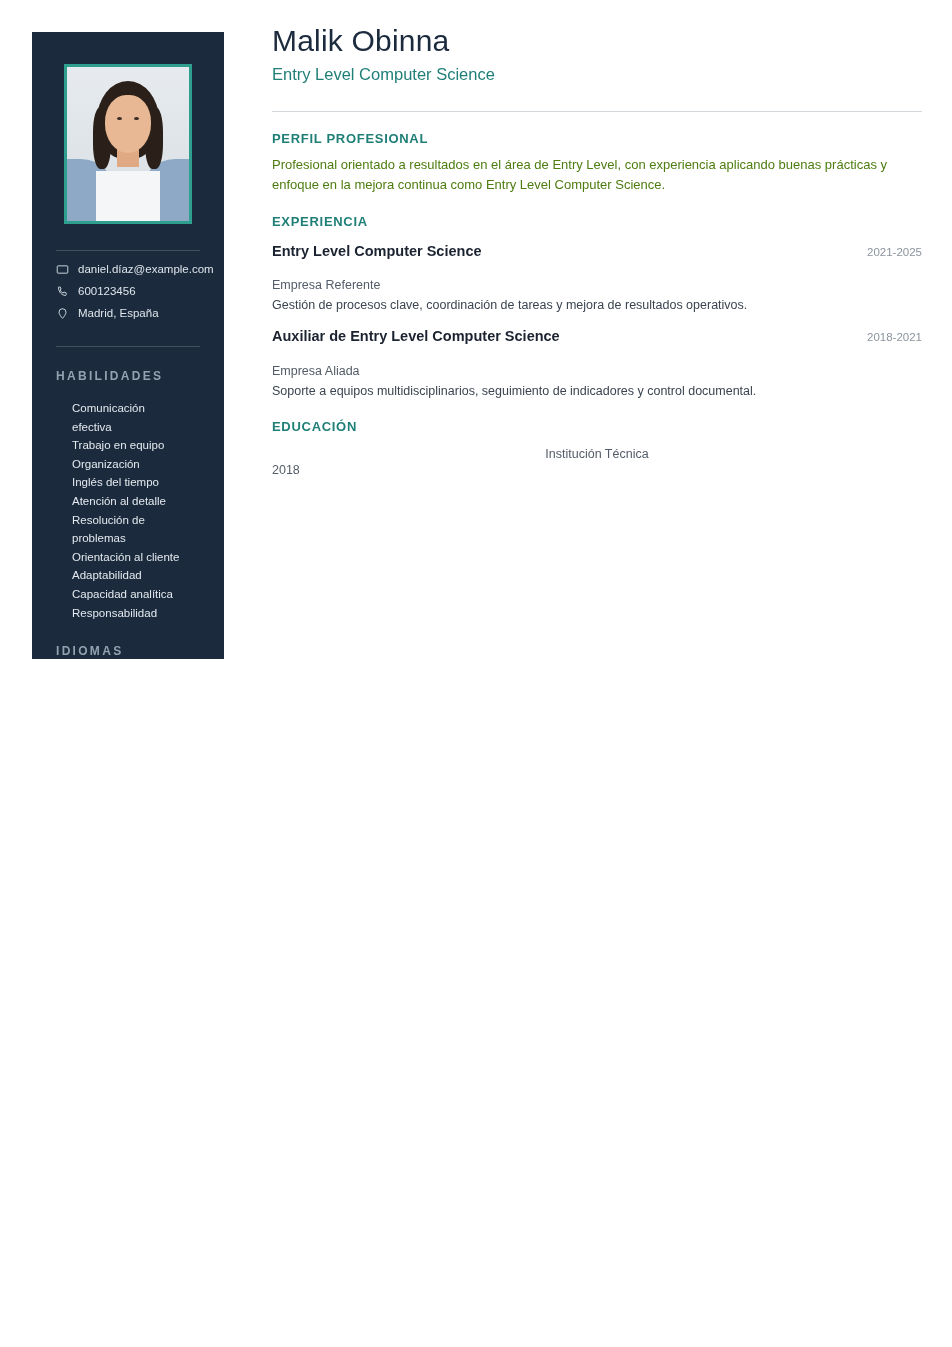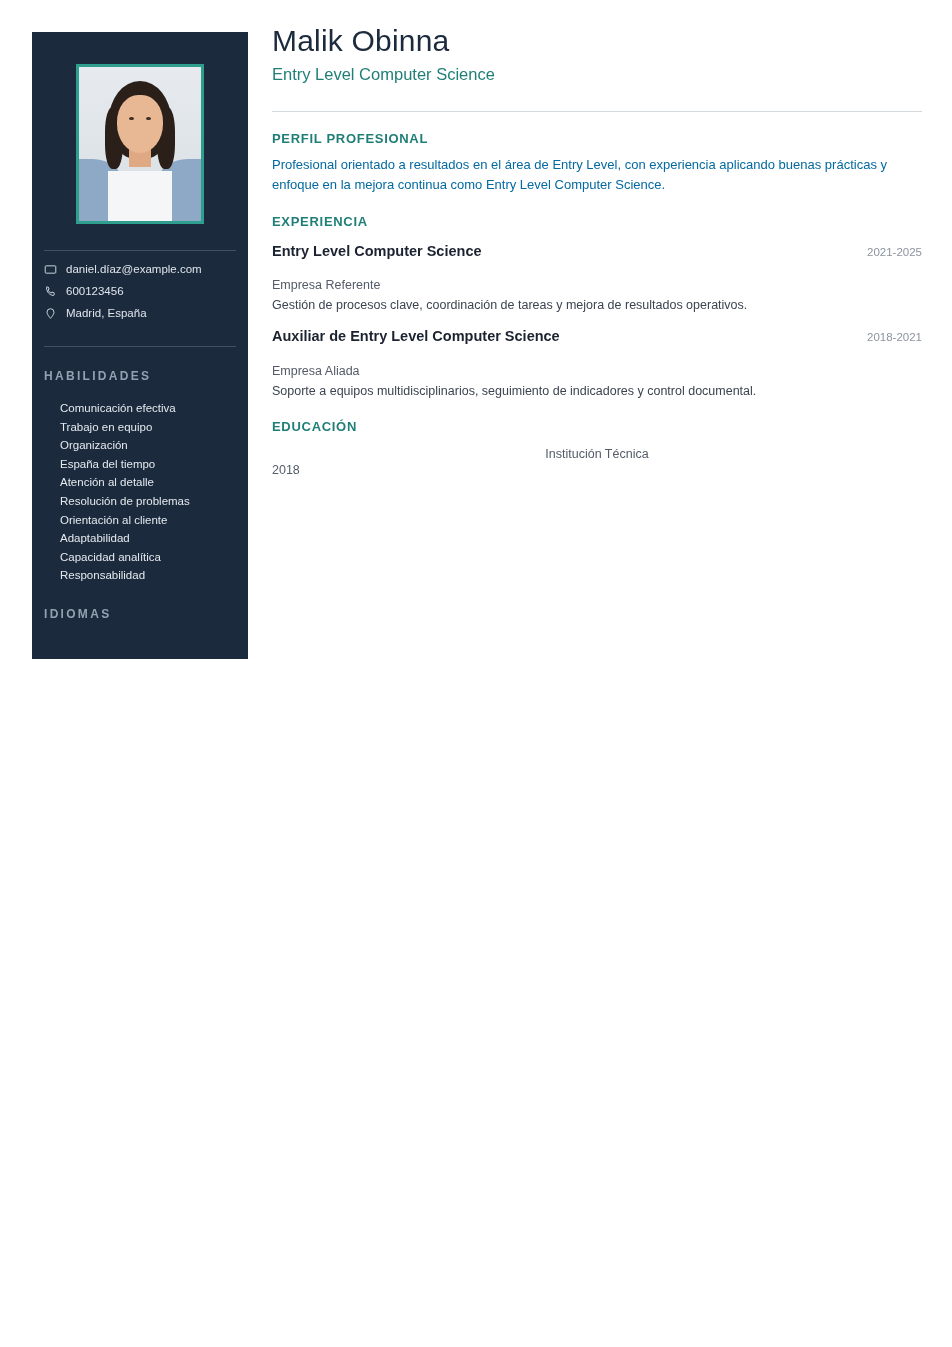--- a/index.html
+++ b/index.html
@@ -21,24 +21,24 @@
     width: 952px;
     height: 1347px;
     background: #ffffff;
   }
 
   
   .sidebar {
     position: absolute;
     left: 32px;
     top: 32px;
-    width: 216px;
+    width: 192px;
     height: 627px;
     background: #1b2a3d;
-    padding: 0 12px;
+    padding: 0 24px;
   }
   .photo-wrap {
     width: 128px;
     height: 160px;
     margin: 32px auto 0 auto;
     border: 3px solid #2e9e8f;
     background: #cfd8e0;
     overflow: hidden;
     position: relative;
   }
@@ -193,21 +193,21 @@
   }
   .sec-title {
     font-size: 13px;
     font-weight: bold;
     color: #1f7f77;
     letter-spacing: 0.7px;
     margin: 19px 0 0 0;
   }
   .para {
     font-size: 13px;
-    color: #0369a1;
+    color: #4d7c0f;
     line-height: 20px;
     margin: 9px 12px 0 0;
     max-width: 620px;
   }
   .job { margin-top: 13px; position: relative; }
   .job-head {
     display: flex;
     align-items: baseline;
     justify-content: space-between;
     gap: 14px;
@@ -304,21 +304,21 @@
       </li>
     </ul>
 
     <div class="side-rule"></div>
 
     <div class="side-section-title">HABILIDADES</div>
     <ul class="side-list">
       <li>Comunicación efectiva</li>
       <li>Trabajo en equipo</li>
       <li>Organización</li>
-      <li>España del tiempo</li>
+      <li>Inglés del tiempo</li>
       <li>Atención al detalle</li>
       <li>Resolución de problemas</li>
       <li>Orientación al cliente</li>
       <li>Adaptabilidad</li>
       <li>Capacidad analítica</li>
       <li>Responsabilidad</li>
     </ul>
 
     <div class="side-section-title">IDIOMAS</div>
 

